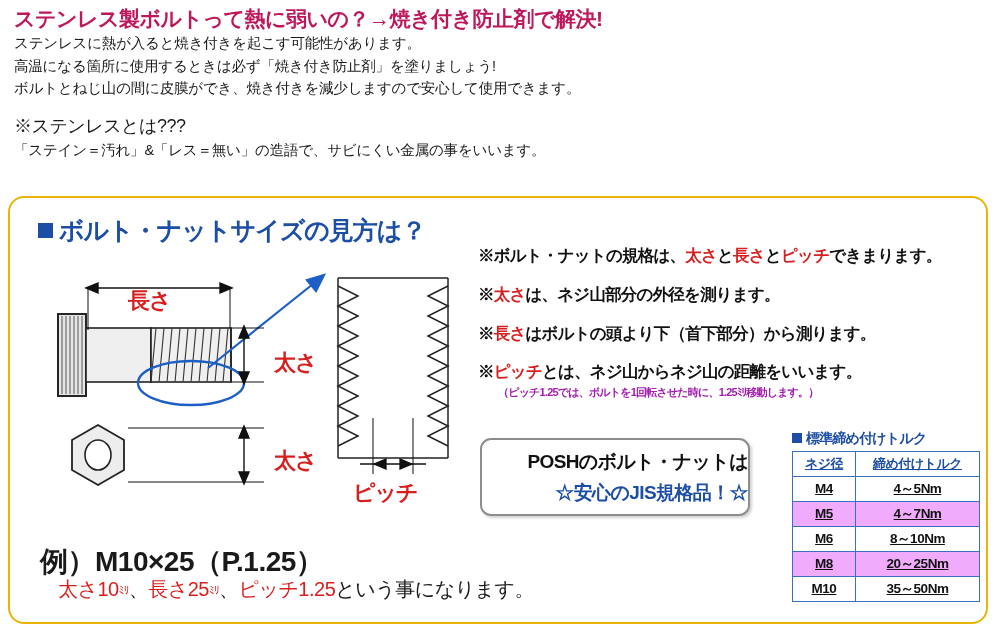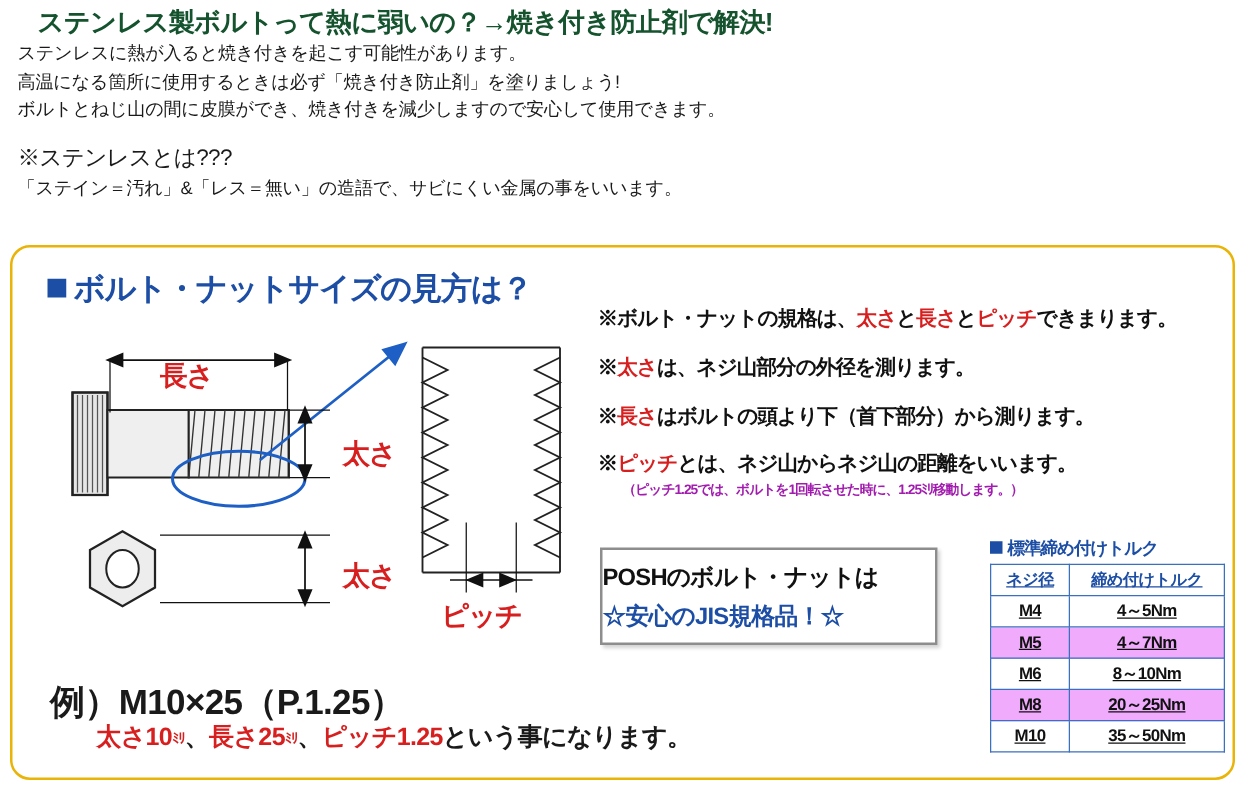--- a/index.html
+++ b/index.html
@@ -20,23 +20,22 @@
   .intro {
     position: absolute;
     left: 14px;
     top: 6px;
     width: 972px;
   }
   .intro-title {
     font-size: 21px;
     font-weight: bold;
     letter-spacing: -0.5px;
-    color: #14532d;
+    color: #be185d;
     line-height: 1.25;
-    margin-left: 16px;
   }
   .intro-line {
     font-size: 14.5px;
     line-height: 1.55;
     color: #1a1a1a;
     letter-spacing: -0.2px;
   }
   .intro-sub {
     font-size: 18px;
     font-weight: normal;
@@ -130,43 +129,43 @@
     position: absolute;
     left: 30px;
     top: 345px;
     font-size: 28px;
     font-weight: bold;
     letter-spacing: -0.5px;
     white-space: nowrap;
   }
   .example2 {
     position: absolute;
-    left: 67px;
+    left: 48px;
     top: 378px;
     font-size: 20px;
-    font-weight: bold;
+    font-weight: normal;
     letter-spacing: -0.5px;
     white-space: nowrap;
   }
   .example2 .red, .example1 .red { color: #d81f1f; }
   .sup { font-size: 11px; vertical-align: 2px; }
 
   
   .posh {
     position: absolute;
     left: 470px;
     top: 240px;
     width: 270px;
     height: 78px;
     border: 2px solid #8d8d8d;
-    border-radius: 0;
+    border-radius: 11px;
     background: #fff;
     box-shadow: 2px 2px 3px rgba(0,0,0,0.18);
     box-sizing: border-box;
-    text-align: left;
+    text-align: right;
   }
   .posh-l1 {
     font-size: 19px;
     font-weight: bold;
     letter-spacing: -0.6px;
     margin-top: 9px;
     color: #111;
   }
   .posh-l2 {
     font-size: 19px;

